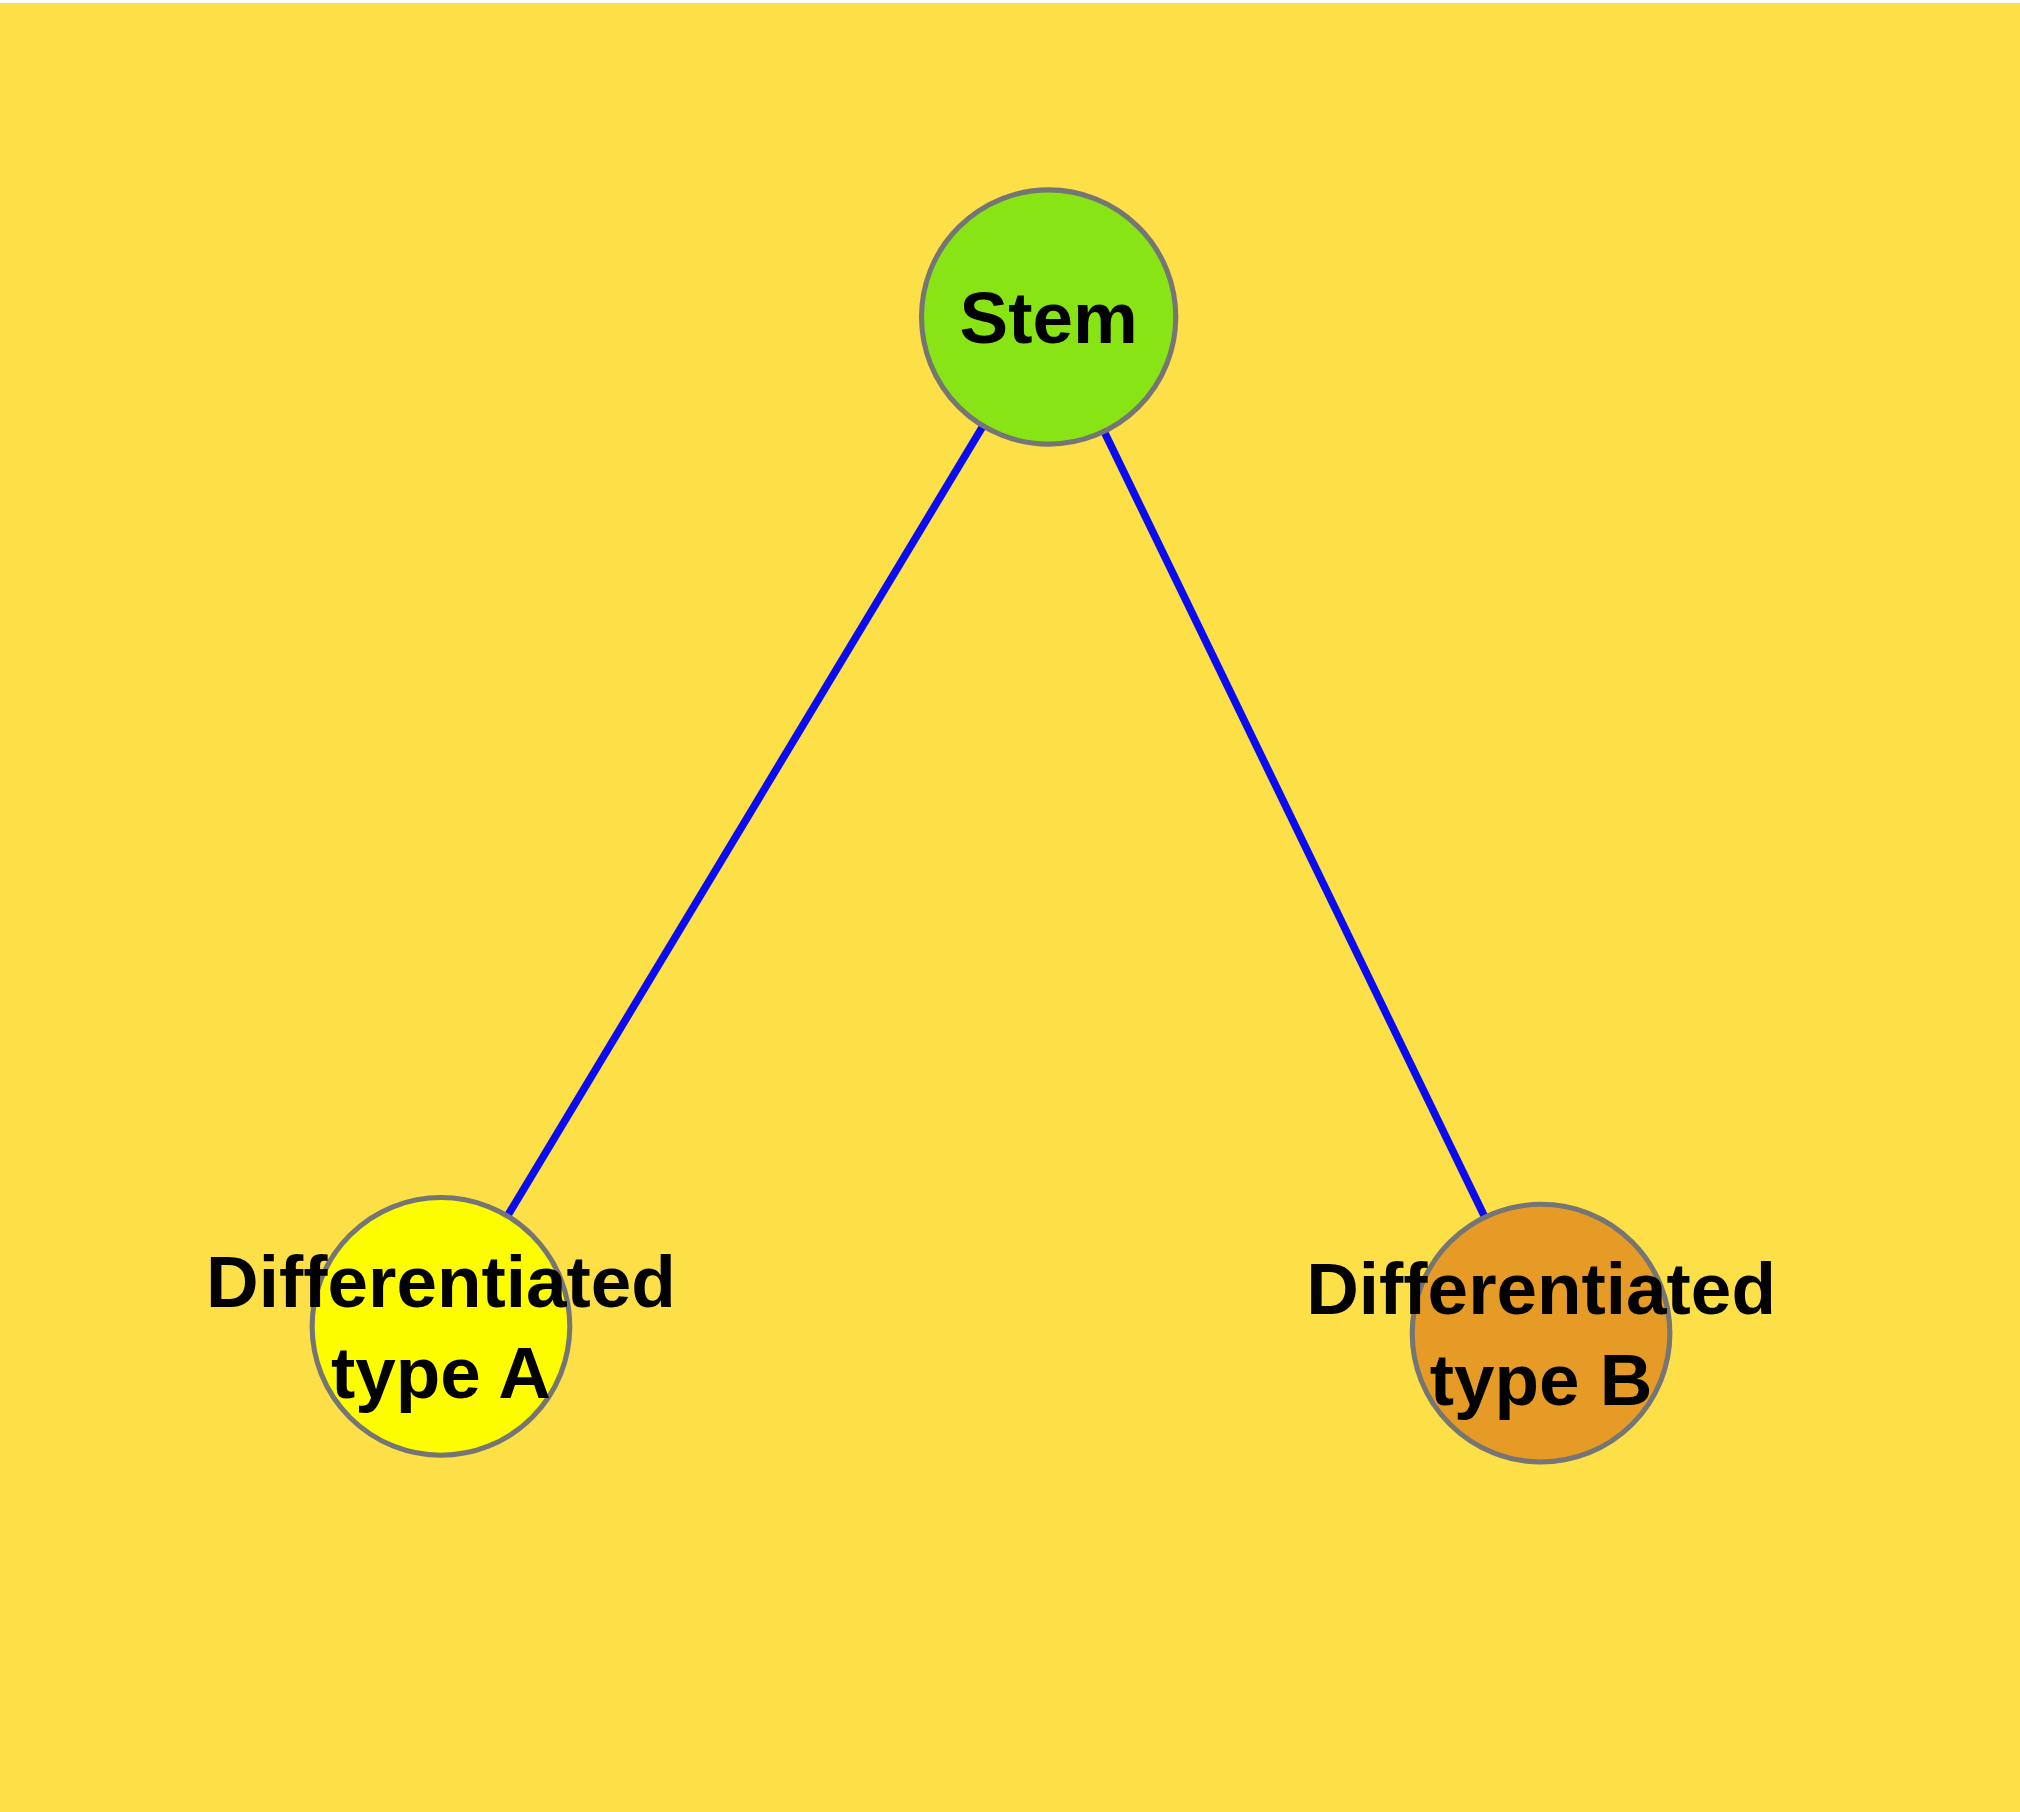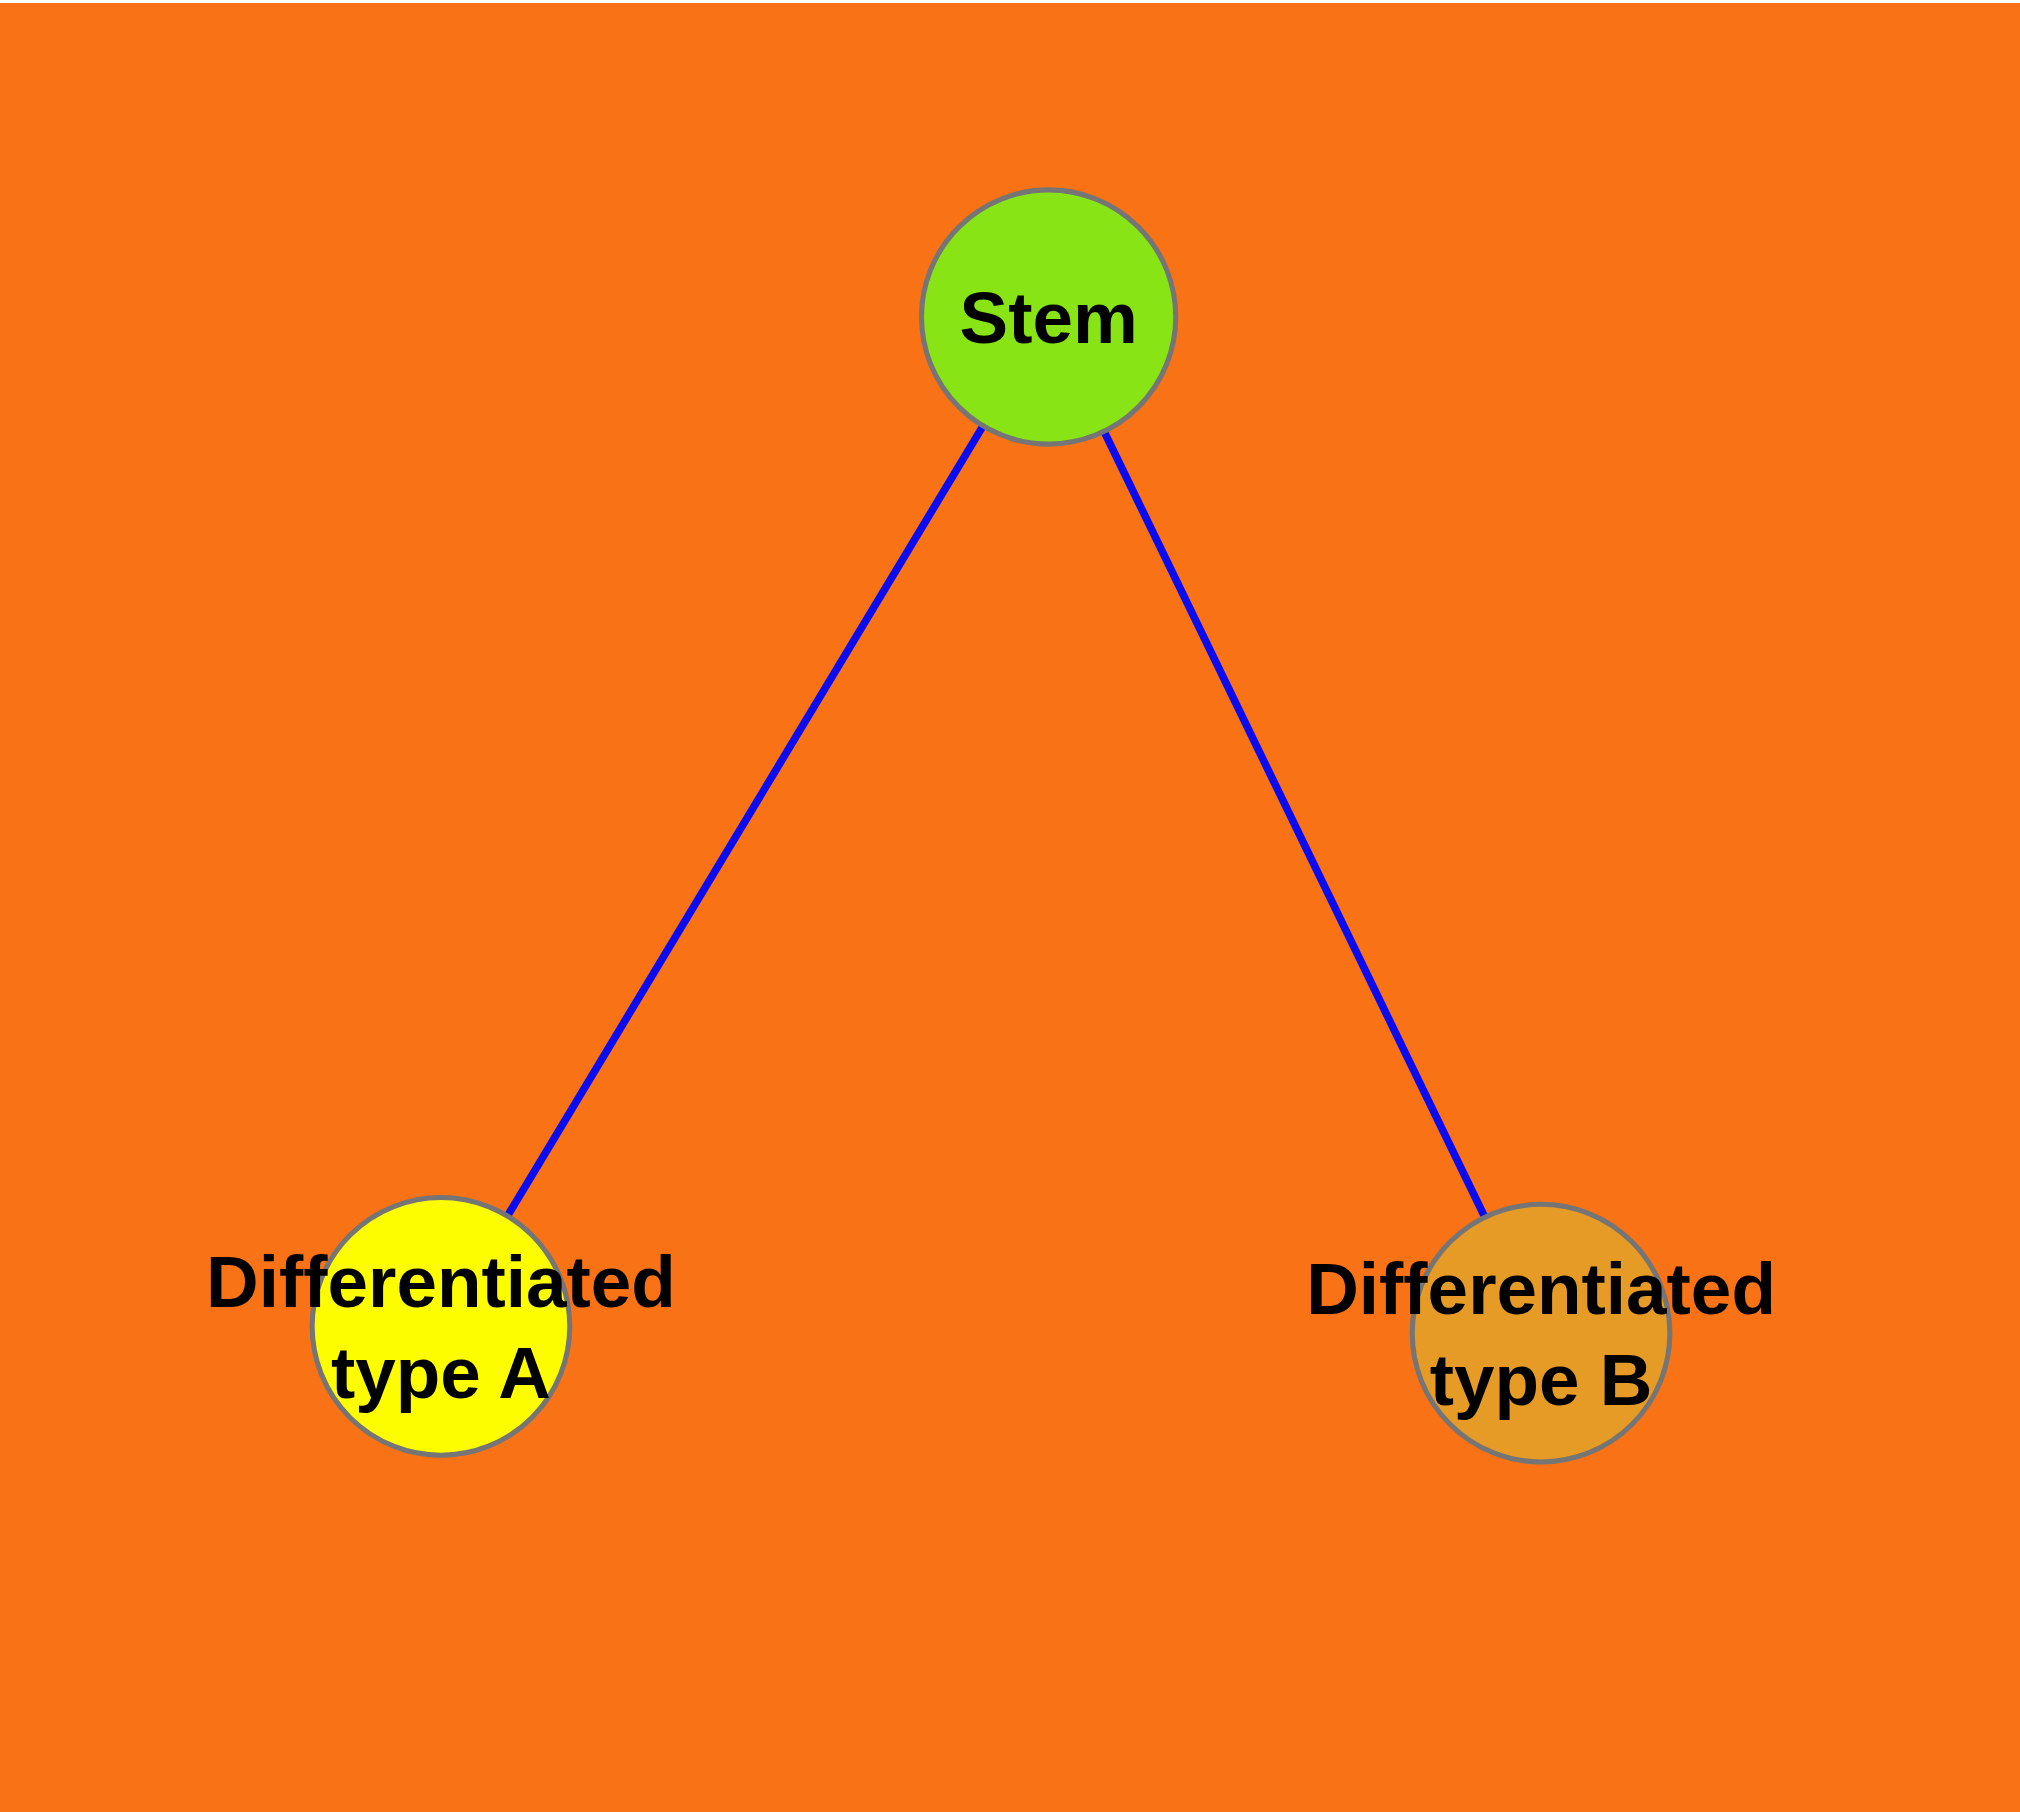--- a/index.html
+++ b/index.html
@@ -28,21 +28,21 @@
     display: block;
   }
   #graph-svg text {
     font-family: "Liberation Sans", sans-serif;
     font-weight: bold;
   }
 </style>
 </head>
 <body>
 
-<div id="canvas" style="background: #f97316; width: 2021px; height: 1812px;">
+<div id="canvas" style="background: #fde047; width: 2021px; height: 1812px;">
   <div id="top-strip" style="background: rgb(255, 255, 255);"></div>
   <svg id="graph-svg" width="2021" height="1812" viewBox="0 0 2384 2138">
       <line x1="1237" y1="374" x2="520" y2="1565" stroke="#0B0BF2" stroke-width="9"></line>
       <line x1="1237" y1="374" x2="1818" y2="1573" stroke="#0B0BF2" stroke-width="9"></line>
       <circle cx="1237" cy="374" r="150" fill="#88E414" stroke="#757575" stroke-width="6"></circle>
       <circle cx="520" cy="1565" r="152" fill="#FDFD00" stroke="#757575" stroke-width="6"></circle>
       <circle cx="1818" cy="1573" r="152" fill="#E59B26" stroke="#757575" stroke-width="6"></circle>
       <text text-anchor="middle" fill="#000000" font-size="86"><tspan x="1237" y="405">Stem</tspan></text>
       <text text-anchor="middle" fill="#000000" font-size="86"><tspan x="520" y="1542">Differentiated</tspan><tspan x="520" y="1650">type A</tspan></text>
       <text text-anchor="middle" fill="#000000" font-size="86"><tspan x="1818" y="1550">Differentiated</tspan><tspan x="1818" y="1658">type B</tspan></text>

